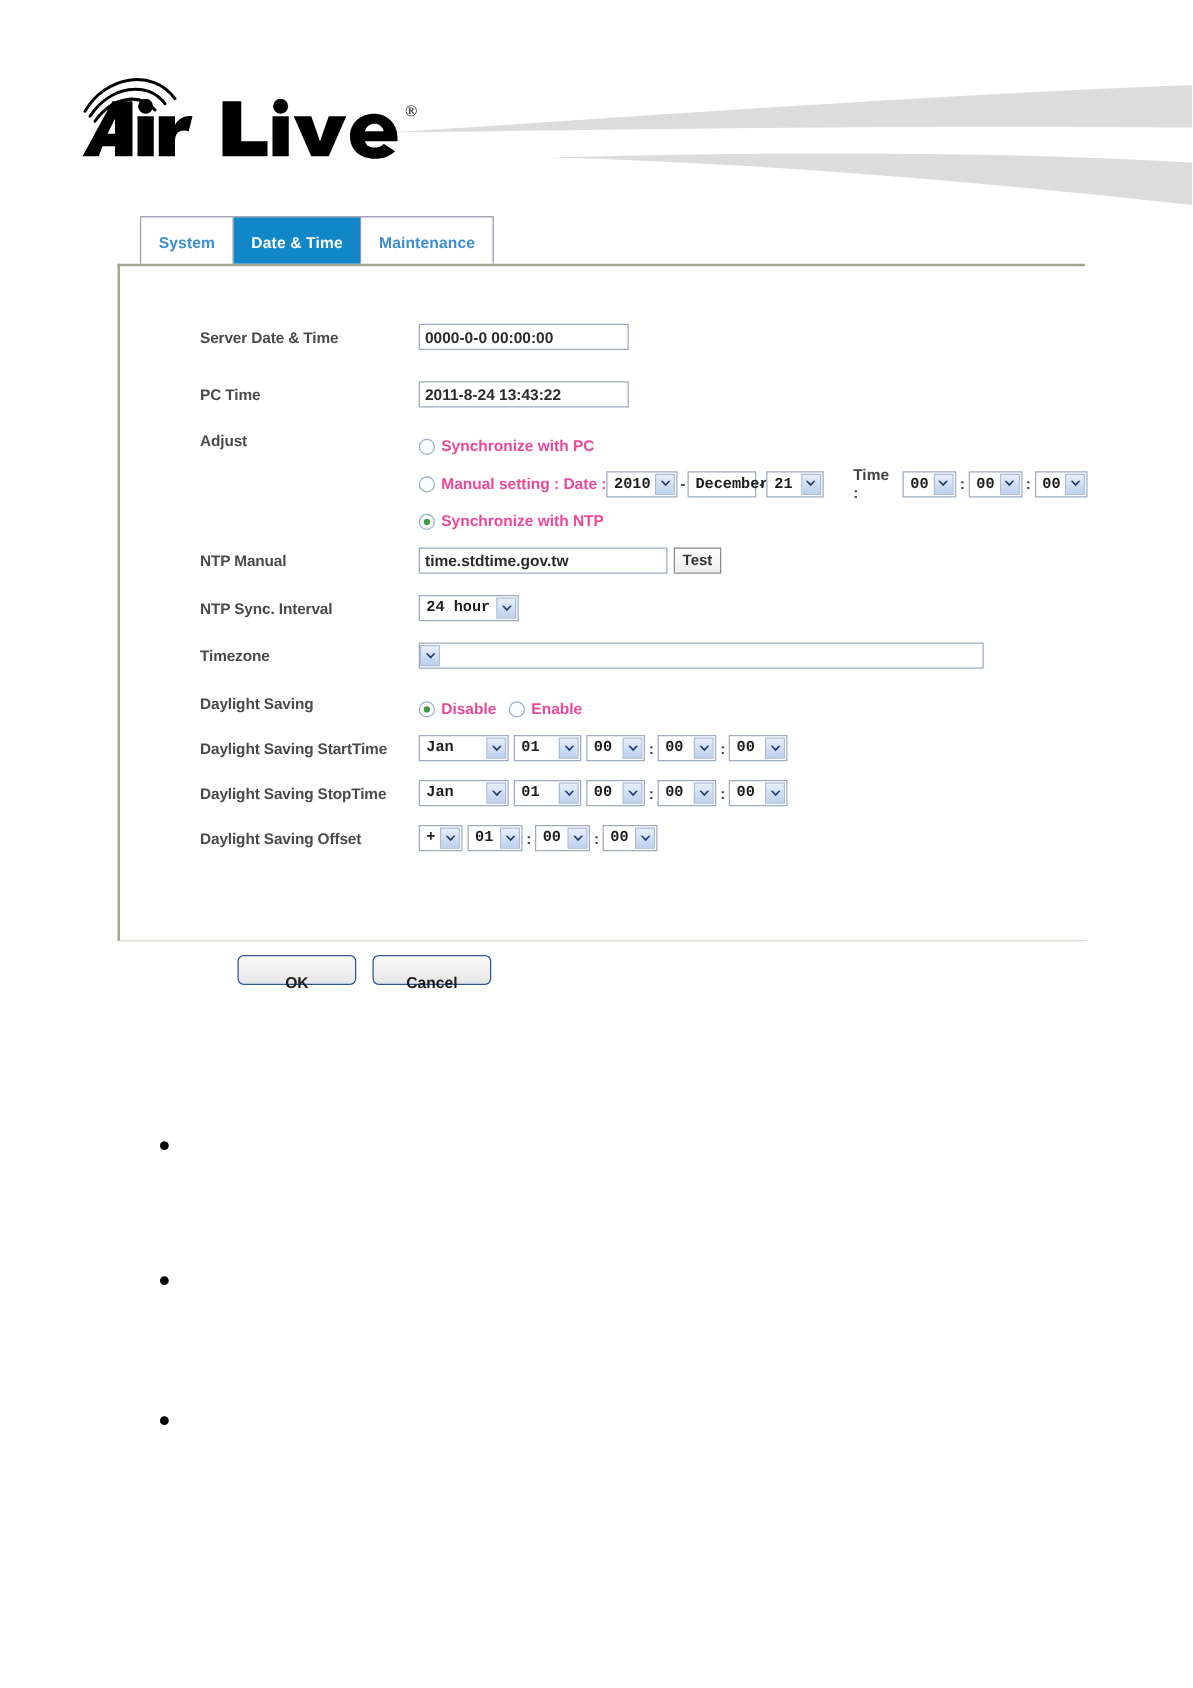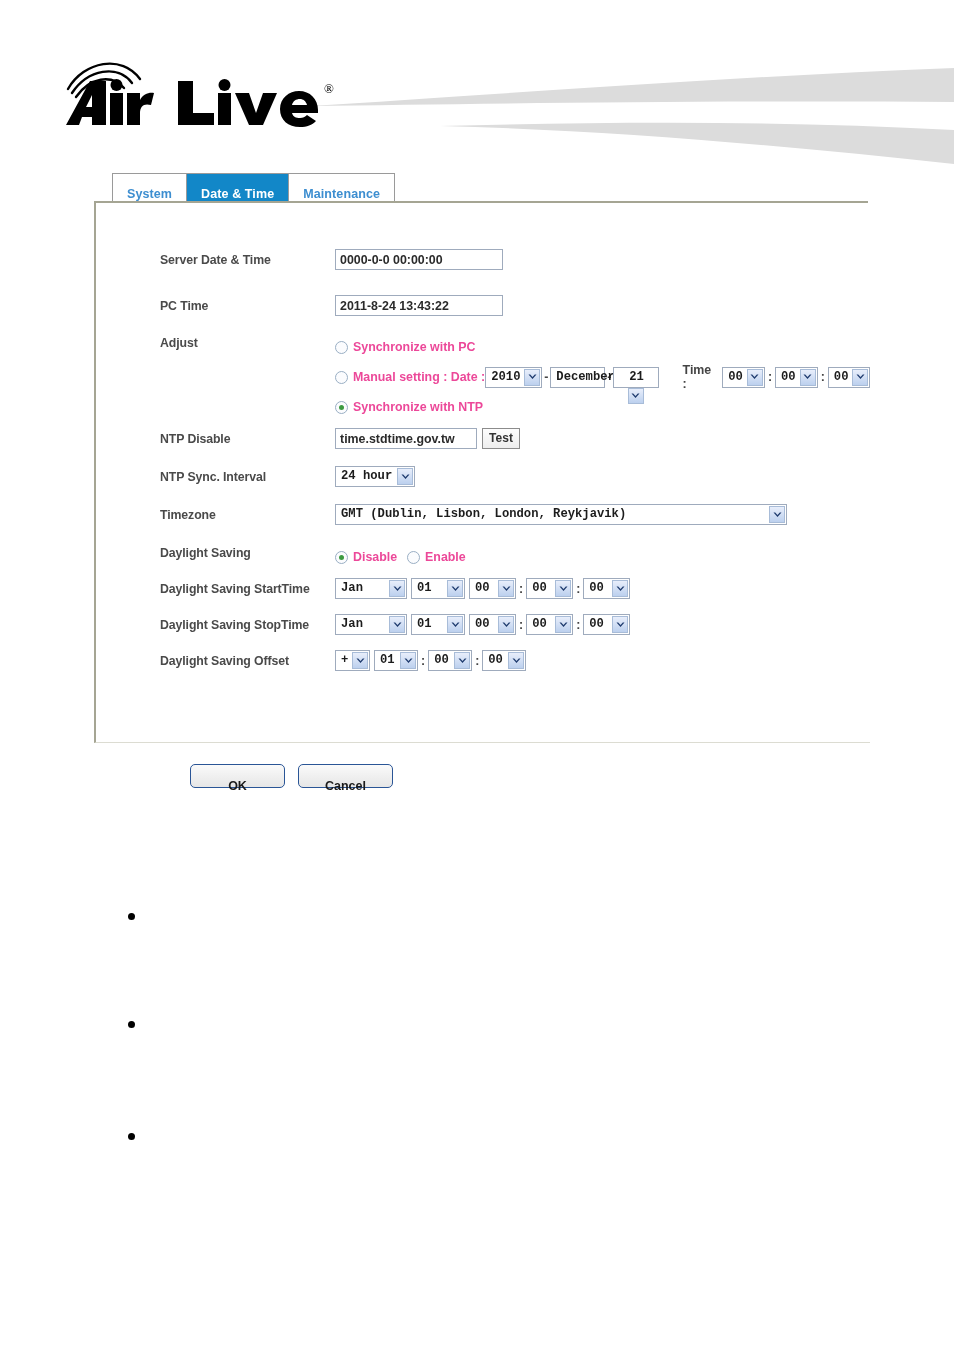--- a/index.html
+++ b/index.html
@@ -37,21 +37,21 @@
     letter-spacing: .1px;
     cursor: pointer;
     height: 100%;
     white-space: nowrap;
   }
   .tab:last-child { border-right: none; }
   .tab.active { background: #1287c8; color: #ffffff; }
 
   
   .panel {
-    position: absolute; left: 94px; top: 201px;
+    position: absolute; left: 94px; top: 211px;
     width: 774px; height: 542px;
     background: #ffffff;
     border-left: 2px solid #a5a593;
     border-top: 2px solid #a5a593;
     border-right: none;
     border-bottom: 1px solid #d8d8cc;
   }
   .panel::after {
     content: ""; position: absolute;
     left: 0; bottom: -1px; width: 774px; height: 1px;
@@ -78,21 +78,21 @@
     height: 21px;
     font-family: "Liberation Sans", sans-serif;
     font-size: 12.4px;
     font-weight: bold;
     color: #2b2b2b;
     padding: 0 4px;
     background: #fff;
     outline: none;
   }
   .txt.w-datetime { width: 168px; }
-  .txt.w-ntp { width: 142px; }
+  .txt.w-ntp { width: 199px; }
 
   
   .btn-test {
     margin-left: 5px;
     height: 21px;
     min-width: 38px;
     padding: 0 1px;
     font-family: "Liberation Sans", sans-serif;
     font-size: 12px;
     font-weight: bold;
@@ -153,21 +153,21 @@
   }
   .sel .arrow svg { display: block; }
 
   .sep { font-size: 12.4px; font-weight: bold; color: #444; padding: 0 3px; }
   .sep.dash { padding: 0 2px; }
   .mid { font-size: 12.4px; font-weight: bold; color: #444; padding: 0 5px 0 24px; }
 
   
   .w-year  { width: 57px; }
   .w-mon   { width: 55px; }
-  .w-day   { width: 47px; flex-direction: column; }
+  .w-day   { width: 47px; }
   .w-time  { width: 44px; }
   .w-int   { width: 80px; }
   .w-tz    { width: 452px; }
   .w-dmon  { width: 72px; }
   .w-dday  { width: 54px; }
   .w-dtime { width: 47px; }
   .w-sign  { width: 35px; }
   .w-off   { width: 44px; }
 
   
@@ -343,21 +343,21 @@
         </div>
 
         <div class="radio-line">
           <span class="radio on"></span>
           <span class="radio-txt">Synchronize with NTP</span>
         </div>
       </div>
     </div>
 
     <div class="row" style="margin-top:6px;">
-      <div class="lbl">NTP Disable</div>
+      <div class="lbl">NTP Manual</div>
       <div class="fld">
         <input class="txt w-ntp" type="text" value="time.stdtime.gov.tw" style="">
         <button class="btn-test">Test</button>
       </div>
     </div>
 
     <div class="row" style="margin-top:8px;">
       <div class="lbl">NTP Sync. Interval</div>
       <div class="fld">
         <span class="sel w-int">
@@ -368,21 +368,20 @@
               </svg>
           </span>
         </span>
       </div>
     </div>
 
     <div class="row" style="margin-top:8px;">
       <div class="lbl">Timezone</div>
       <div class="fld">
         <span class="sel w-tz">
-          <span class="val">GMT (Dublin, Lisbon, London, Reykjavik)</span>
           <span class="arrow">
             <svg width="9" height="6" viewBox="0 0 9 6">
                 <path d="M0.5 0.5 L4.5 5 L8.5 0.5 L6.8 0.5 L4.5 3 L2.2 0.5 Z" fill="#1f3b6e"></path>
               </svg>
           </span>
         </span>
       </div>
     </div>
 
     <div class="row" style="margin-top:8px;">

